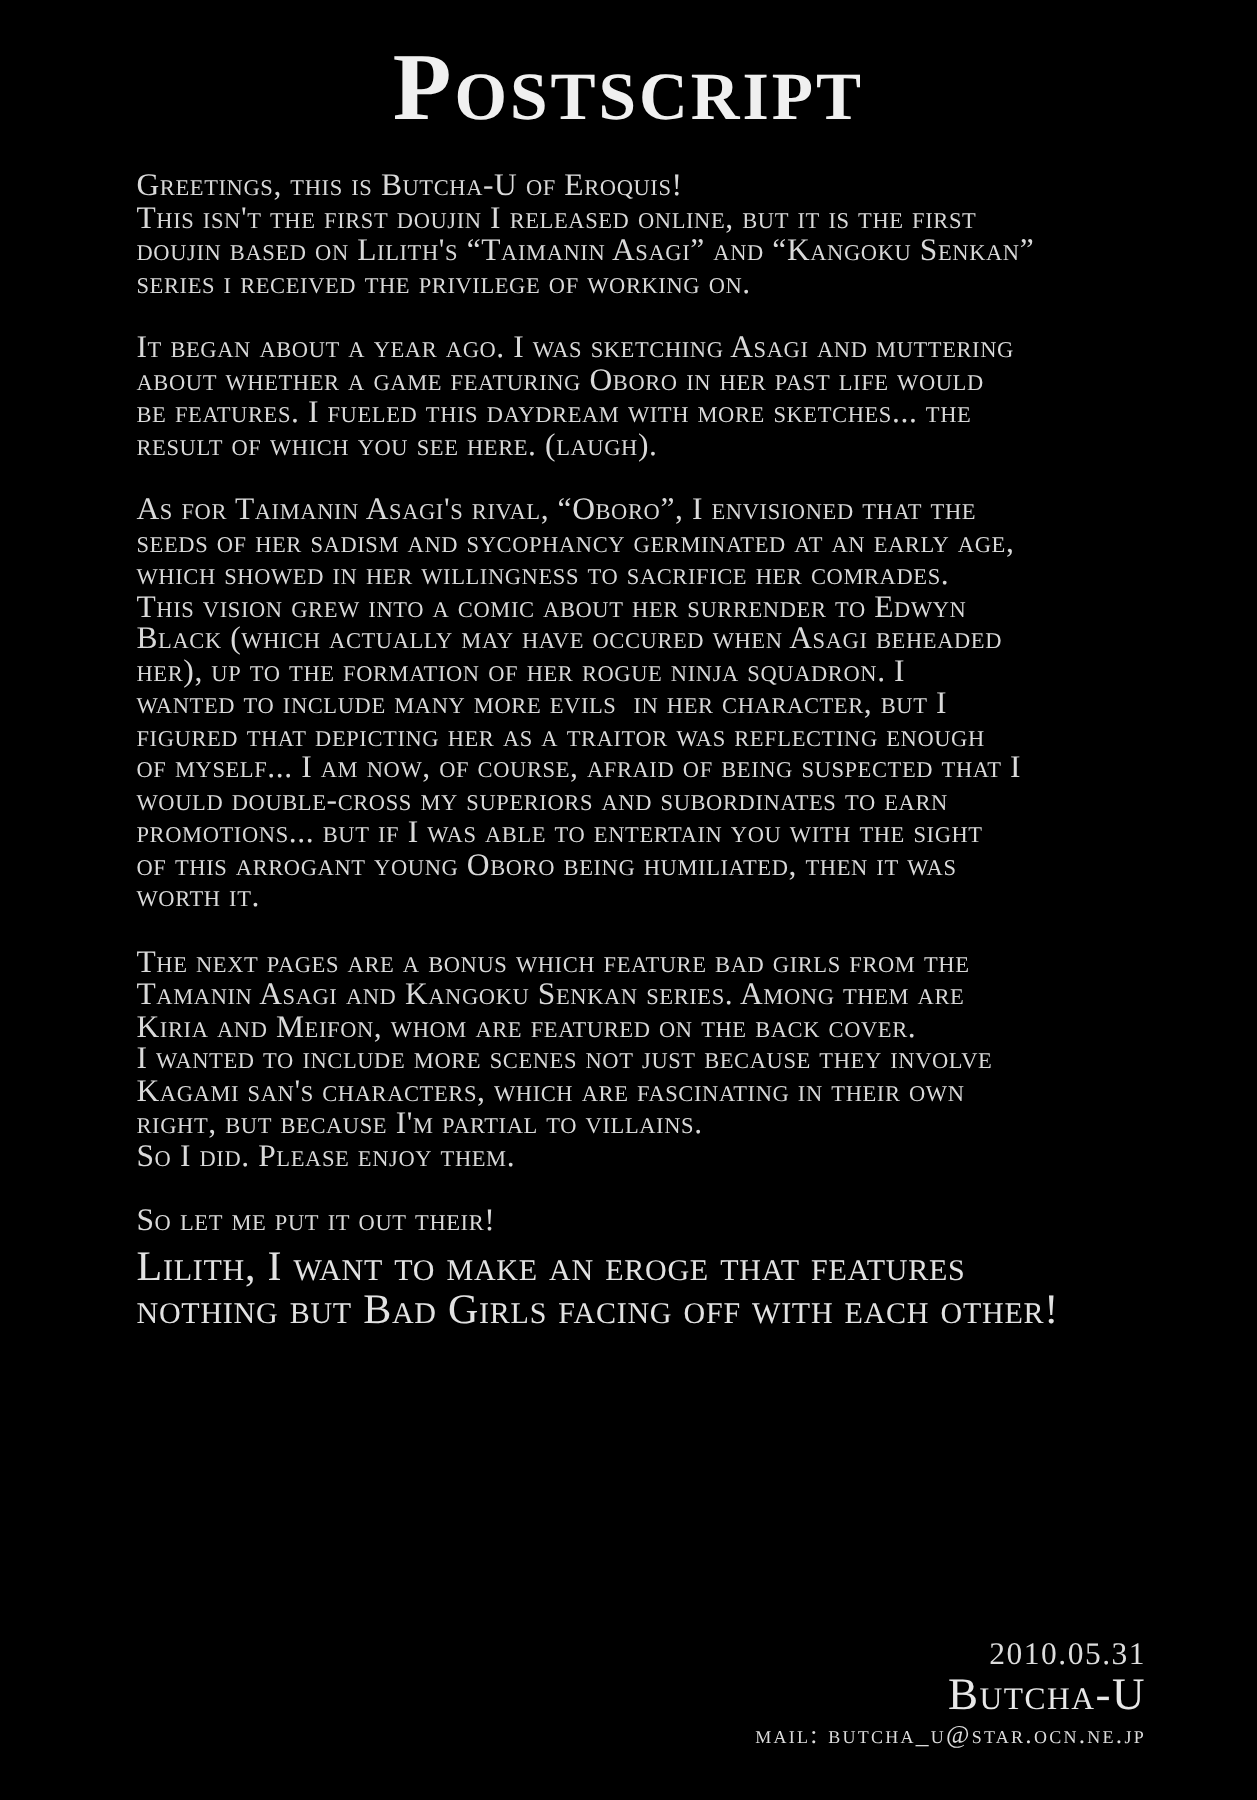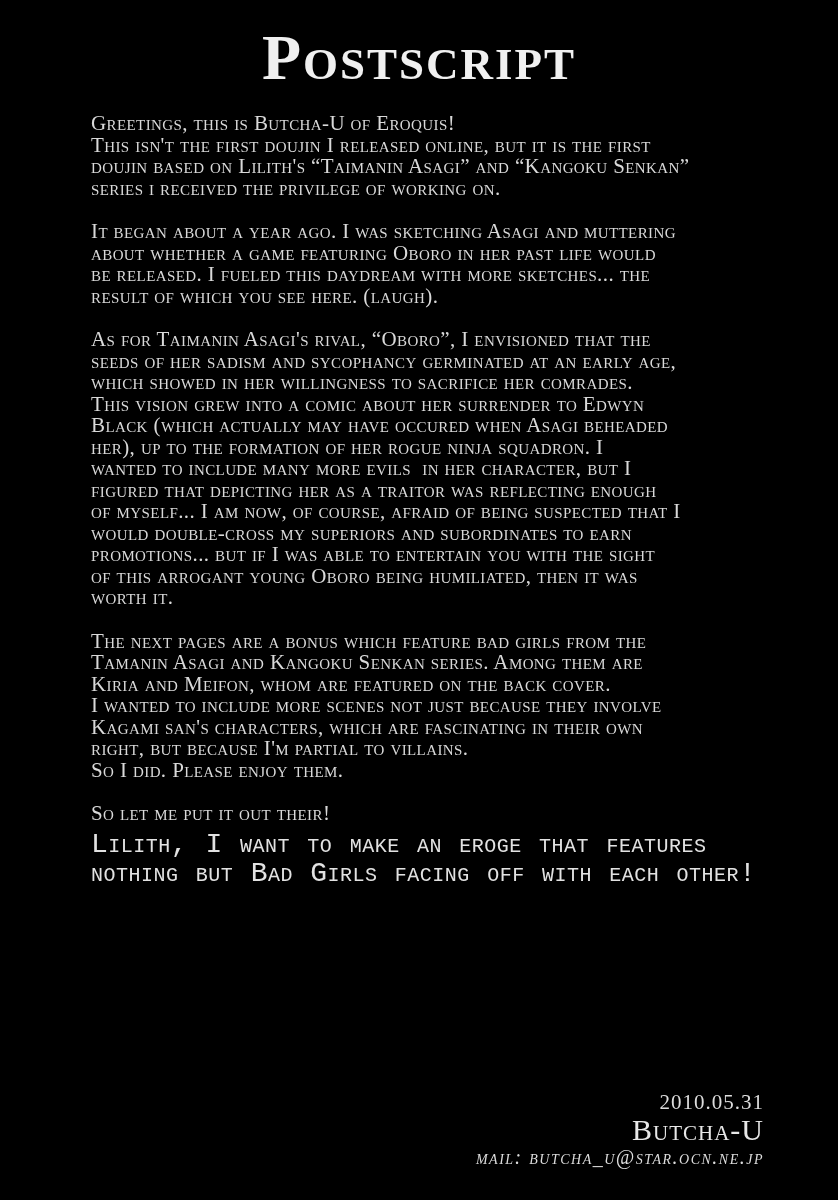--- a/index.html
+++ b/index.html
@@ -47,62 +47,60 @@
   }
   .para.tight {
     margin-bottom: 5px;
   }
   .para.emphasis {
     font-size: 28px;
     line-height: 29px;
     letter-spacing: 0.5px;
     margin-bottom: 20px;
     color: #e2e2e2;
-    font-family: Liberation Mono, monospace;
   }
   .footer {
     position: absolute;
     top: 1090px;
     right: 74px;
     text-align: right;
     color: #dcdcdc;
   }
   .footer .date {
     font-size: 21px;
     line-height: 24px;
     letter-spacing: 1px;
   }
   .footer .name {
     font-size: 30px;
     line-height: 32px;
     letter-spacing: 1px;
     color: #e8e8e8;
   }
   .footer .mail {
-    font-size: 20px;
+    font-size: 17px;
     line-height: 22px;
     letter-spacing: 1.5px;
-    font-style: italic;
   }
 </style>
 </head>
 <body>
 
 <div class="page">
 
   <h1 class="title">Postscript</h1>
 
   <div class="body-text">
     <p class="para">Greetings, this is Butcha-U of Eroquis!
 This isn't the first doujin I released online, but it is the first
 doujin based on Lilith's “Taimanin Asagi” and “Kangoku Senkan”
 series i received the privilege of working on.</p>
     <p class="para">It began about a year ago. I was sketching Asagi and muttering
 about whether a game featuring Oboro in her past life would
-be released. I fueled this daydream with more sketches... the
+be features. I fueled this daydream with more sketches... the
 result of which you see here. (laugh).</p>
     <p class="para">As for Taimanin Asagi's rival, “Oboro”, I envisioned that the
 seeds of her sadism and sycophancy germinated at an early age,
 which showed in her willingness to sacrifice her comrades.
 This vision grew into a comic about her surrender to Edwyn
 Black (which actually may have occured when Asagi beheaded
 her), up to the formation of her rogue ninja squadron. I
 wanted to include many more evils  in her character, but I
 figured that depicting her as a traitor was reflecting enough
 of myself... I am now, of course, afraid of being suspected that I

